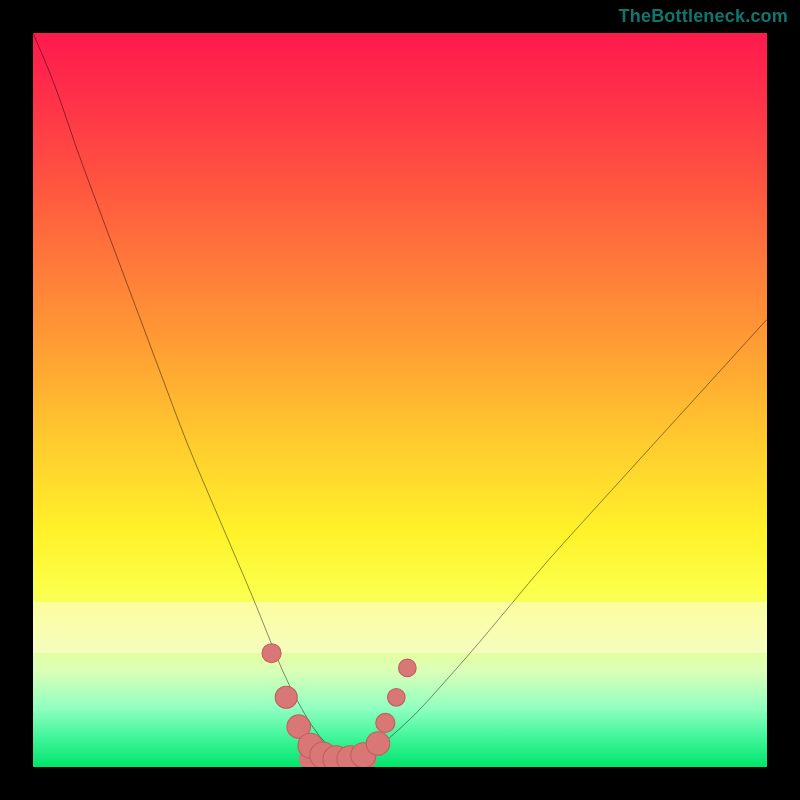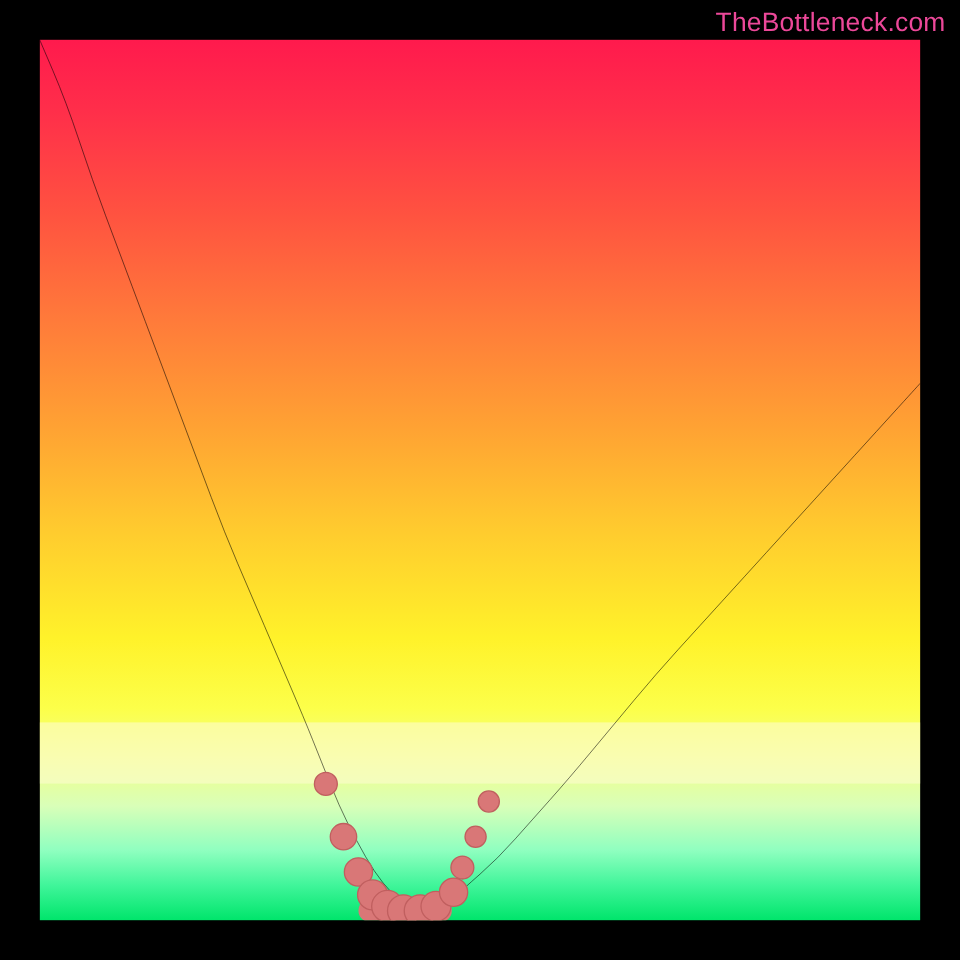--- a/index.html
+++ b/index.html
@@ -57,24 +57,24 @@
   svg.curve {
     position: absolute;
     inset: 0;
     width: 100%;
     height: 100%;
   }
   .watermark {
     position: absolute;
     top: 6px;
     right: 12px;
-    color: #ec4899;
-    font-size: 22px;
+    color: #0f766e;
+    font-size: 18px;
     letter-spacing: 0.2px;
-    font-weight: 400;
+    font-weight: 700;
   }
 </style>
 </head>
 <body>
 
 <div class="frame">
   <div class="plot">
     <div class="gradient"></div>
     <div class="pale-band"></div>
     <svg class="curve" viewBox="0 0 100 100" preserveAspectRatio="none">

